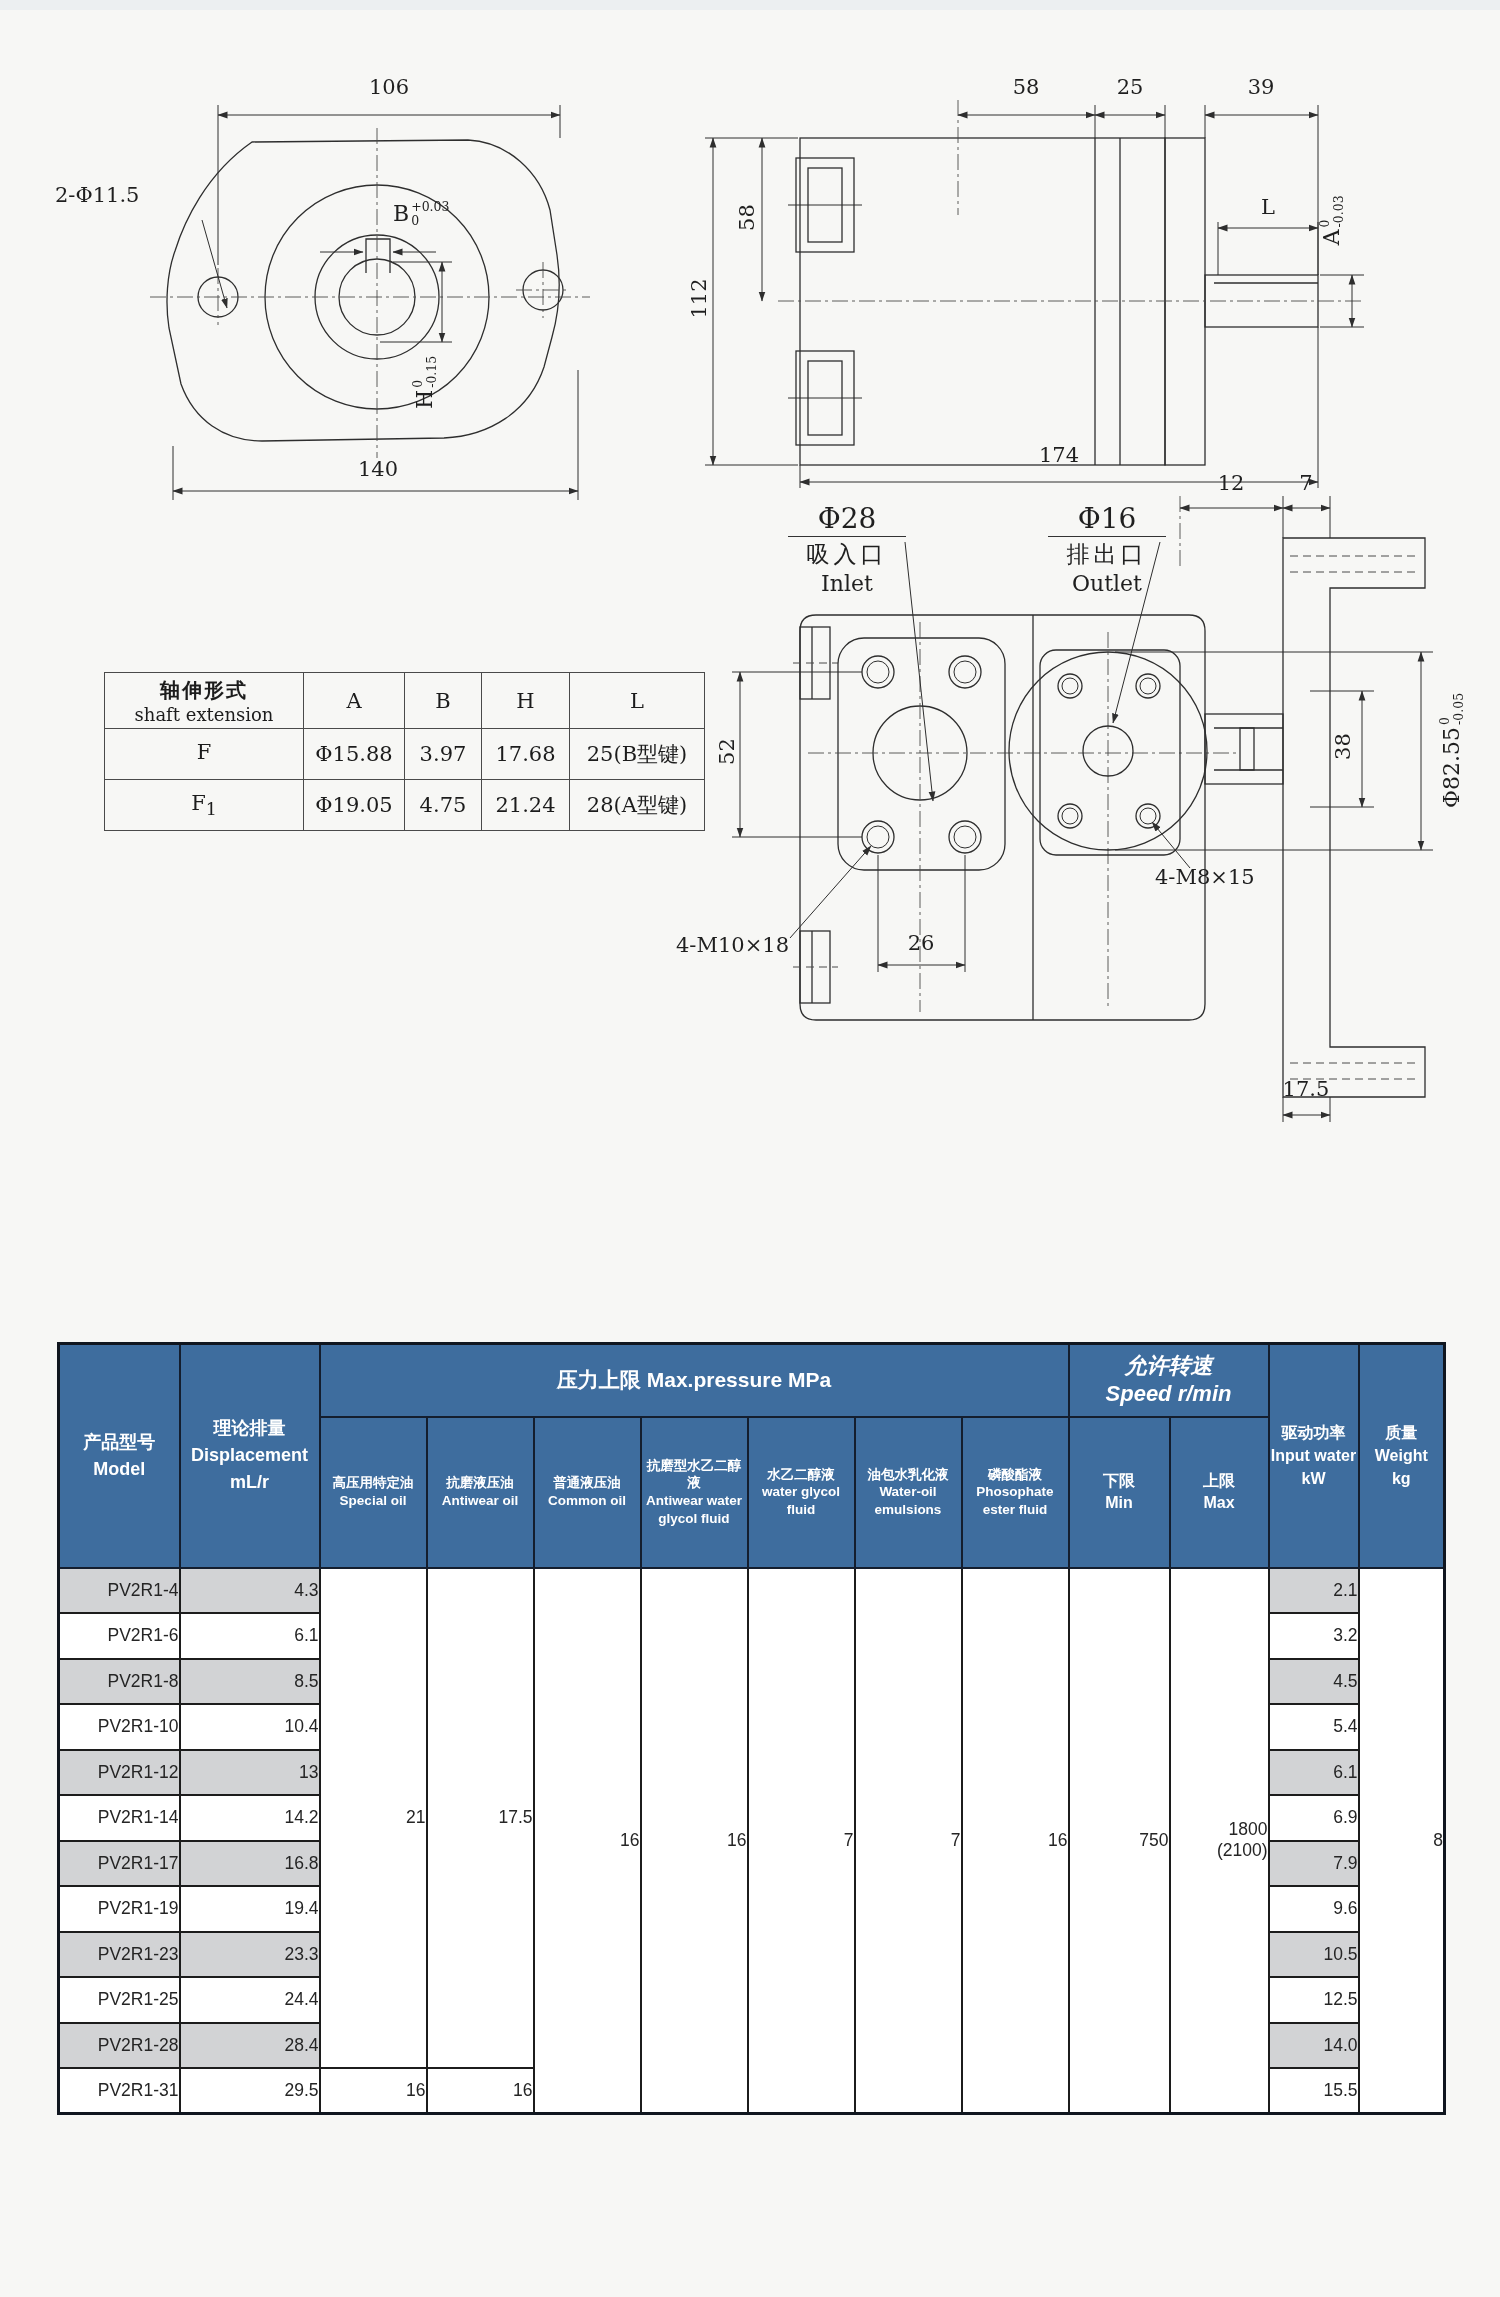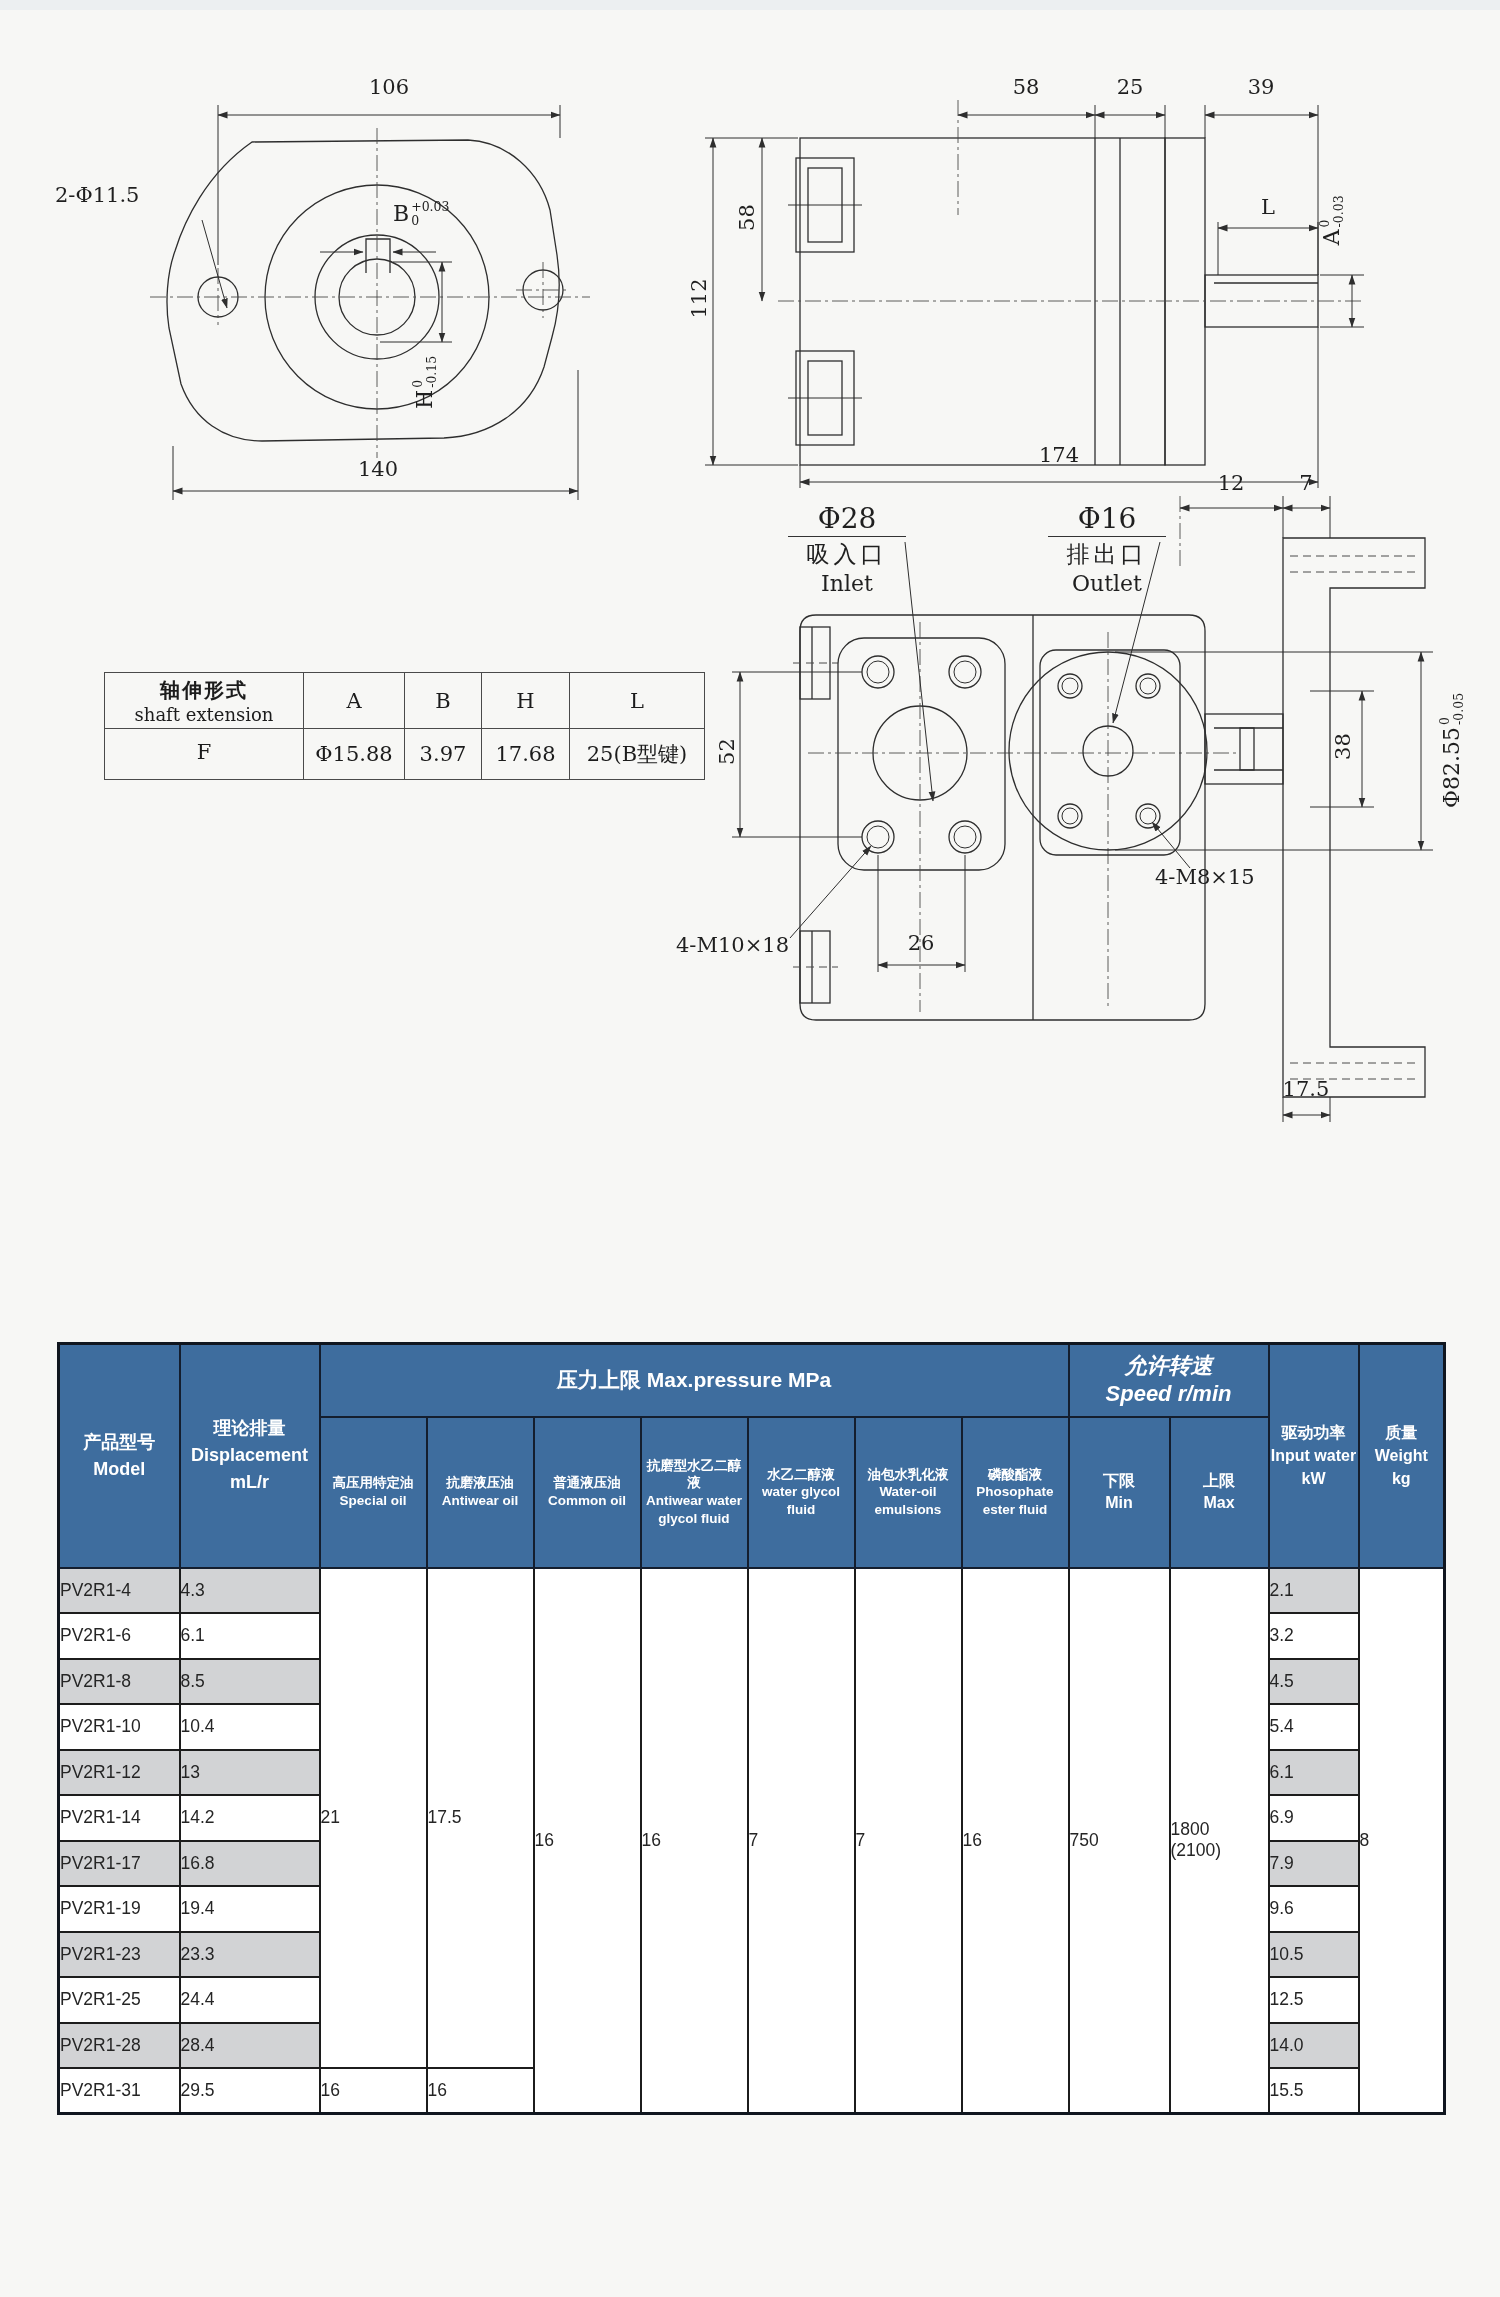--- a/index.html
+++ b/index.html
@@ -25,21 +25,21 @@
          font-family:"DejaVu Serif",serif;color:#1c1c1c;}
   .shaft td,.shaft th{border:1.6px solid #4a4a4a;text-align:center;vertical-align:middle;
          font-weight:normal;font-size:21px;padding:0;background:transparent;}
   .shaft .hdr-cn{display:block;font-size:20px;letter-spacing:2px;font-weight:bold;}
   .shaft .hdr-en{display:block;font-size:18px;}
   
   .spec{position:absolute;left:57px;top:1332px;border-collapse:collapse;table-layout:fixed;
         background:#fff;border:3px solid #10161f;}
   .spec th{background:#3e6d9e;color:#fff;font-weight:bold;border:2.5px solid #141e2e;
            padding:2px 1px;vertical-align:middle;text-align:center;}
-  .spec td{border:2px solid #1c1c1c;text-align:left;vertical-align:middle;
+  .spec td{border:2px solid #1c1c1c;text-align:right;vertical-align:middle;
            font-size:17.5px;color:#252525;padding:0;background:#fff;}
   .spec tr.body{height:45.5px;}
   .spec td.g{background:#d2d3d5;}
   .spec .bk{display:block;}
   .h-big .bk{font-size:18px;line-height:1.5;}
   .h-group{font-size:21px;}
   .h-speed .bk{font-size:22px;line-height:1.3;font-style:italic;}
   .h-fluid .bk{font-size:13.5px;line-height:1.3;}
   .h-mm .bk{font-size:16px;line-height:1.35;}
   .h-pw .bk{font-size:16px;line-height:1.45;}
@@ -301,20 +301,27 @@
       <th>H</th>
       <th>L</th>
     </tr>
     <tr style="height:51px;">
       <td><span>F</span><sub></sub></td>
       <td>Φ15.88</td>
       <td>3.97</td>
       <td>17.68</td>
       <td>25(B型键)</td>
     </tr>
+    <tr style="height:51px;">
+      <td><span>F</span><sub>1</sub></td>
+      <td>Φ19.05</td>
+      <td>4.75</td>
+      <td>21.24</td>
+      <td>28(A型键)</td>
+    </tr>
   </tbody>
     </table>
 
   <table class="spec">
     <colgroup>
       <col style="width:121px">
         <col style="width:140px">
       <col style="width:107px">
         <col style="width:107px">
         <col style="width:107px">

